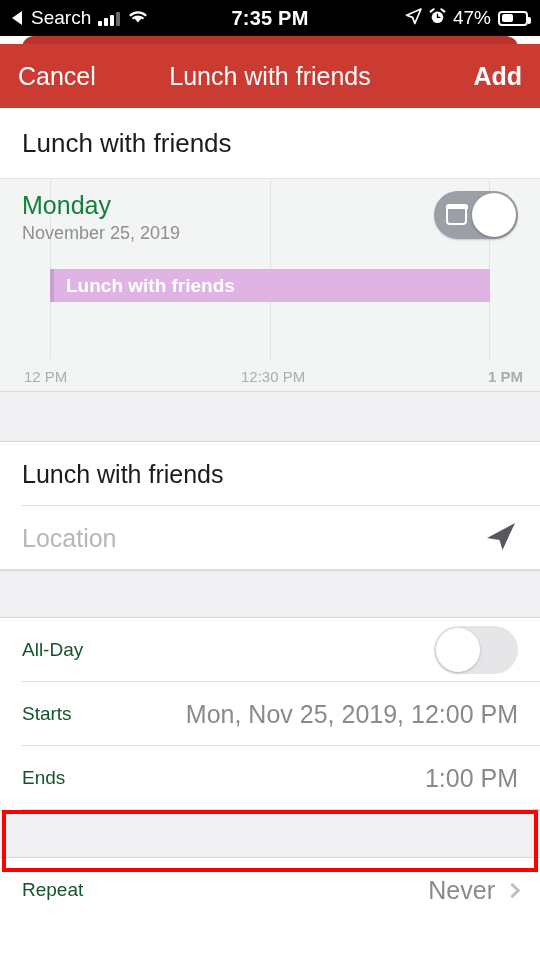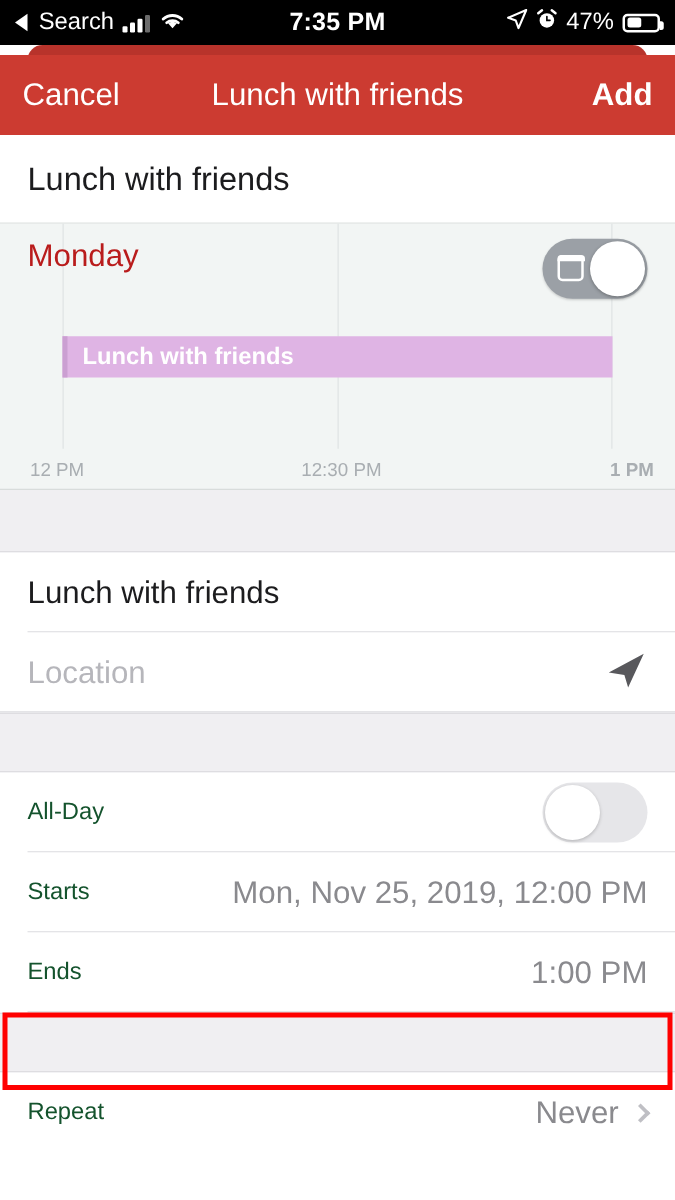--- a/index.html
+++ b/index.html
@@ -63,21 +63,21 @@
   .event-heading {
     height: 70px; display: flex; align-items: center; padding: 0 22px;
     font-size: 26px; color: #1c1c1e; background: #fff;
   }
 
   
   .preview { position: relative; height: 214px; background: #f2f5f4;
              border-top: 1px solid #e3e6e5; border-bottom: 1px solid #d8dcdb; }
   .gridline { position: absolute; top: 0; bottom: 32px; width: 1px; background: #e0e4e3; }
   .gl-1 { left: 50px; } .gl-2 { left: 270px; } .gl-3 { left: 489px; }
-  .day-name { position: absolute; left: 22px; top: 12px; font-size: 25px; color: #b91c1c; }
+  .day-name { position: absolute; left: 22px; top: 12px; font-size: 25px; color: #15803d; }
   .day-date { position: absolute; left: 22px; top: 44px; font-size: 18px; color: #8e8e93; }
 
   .cal-toggle {
     position: absolute; right: 22px; top: 12px; width: 84px; height: 48px;
     background: #9ba0a6; border-radius: 24px; box-shadow: 0 1px 2px rgba(0,0,0,.18);
   }
   .cal-toggle .knob { position: absolute; right: 2px; top: 2px; width: 44px; height: 44px;
                       background: #fff; border-radius: 50%; box-shadow: 0 1px 3px rgba(0,0,0,.3); }
   .cal-toggle .calicon { position: absolute; left: 12px; top: 13px; width: 21px; height: 21px;
                          border: 2.5px solid #fff; border-radius: 4px; }
@@ -173,20 +173,21 @@
   <div class="content">
 
     <div class="event-heading">Lunch with friends</div>
 
     <div class="preview">
       <div class="gridline gl-1"></div>
       <div class="gridline gl-2"></div>
       <div class="gridline gl-3"></div>
 
       <div class="day-name">Monday</div>
+      <div class="day-date">November 25, 2019</div>
 
       <div class="cal-toggle">
         <span class="calicon"></span>
         <span class="knob"></span>
       </div>
 
       <div class="eventblock">
         <span>Lunch with friends</span>
       </div>
 

